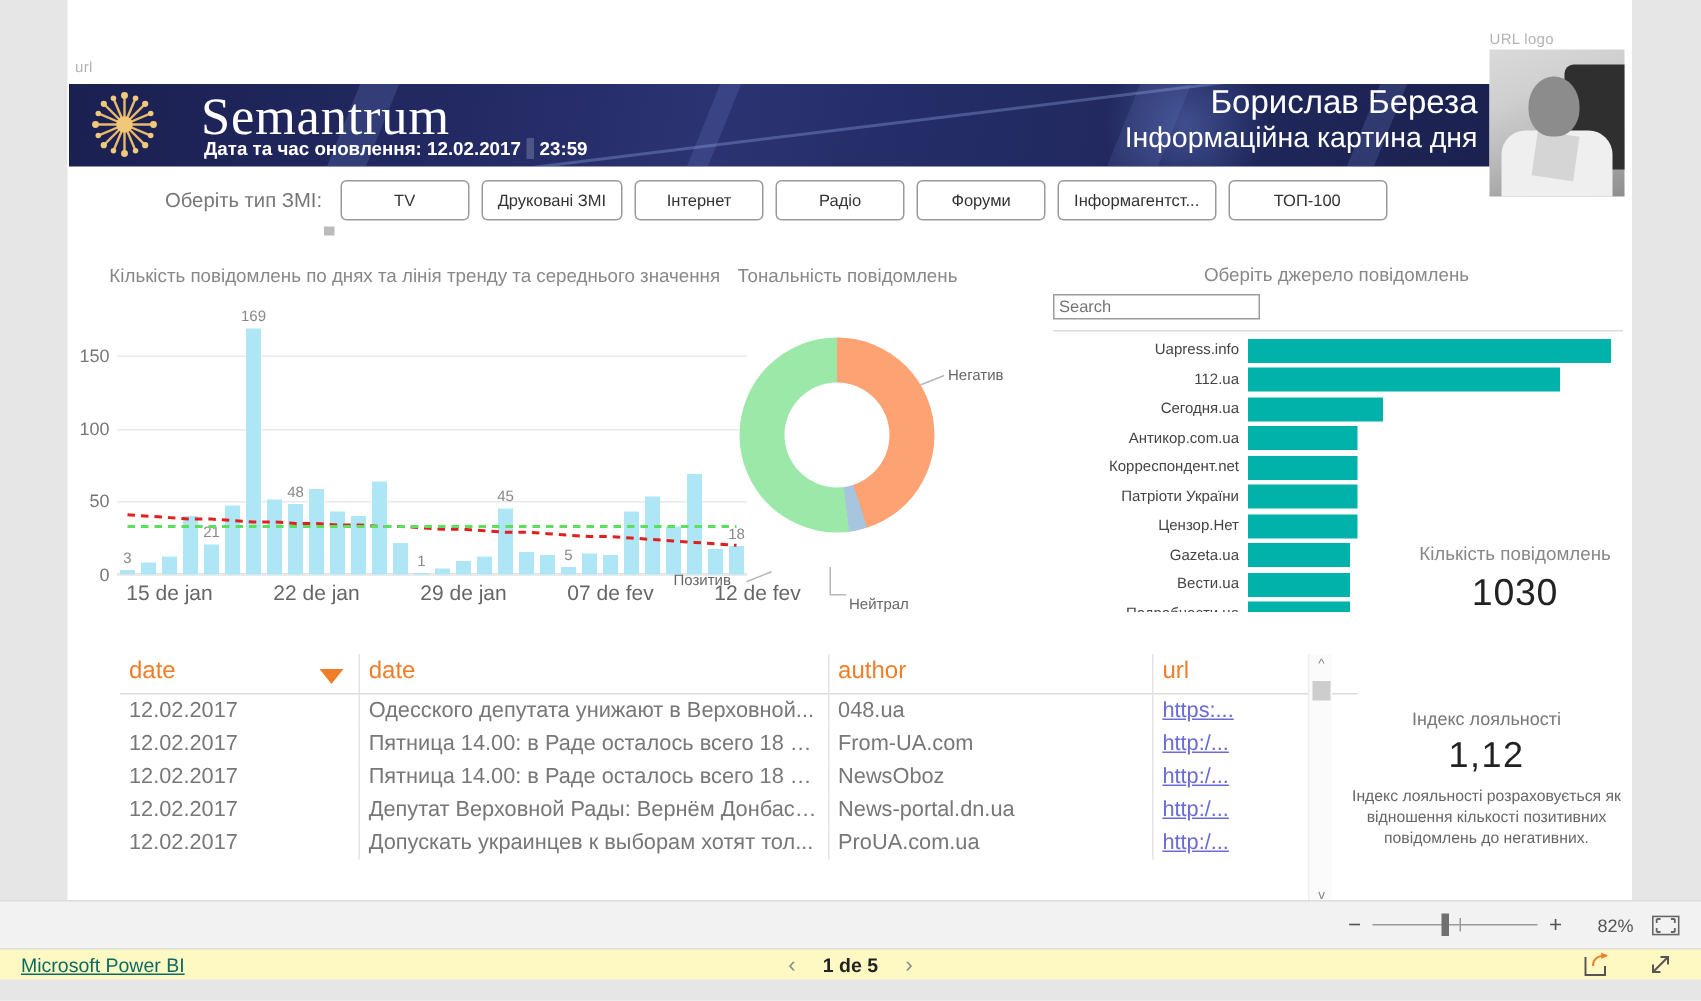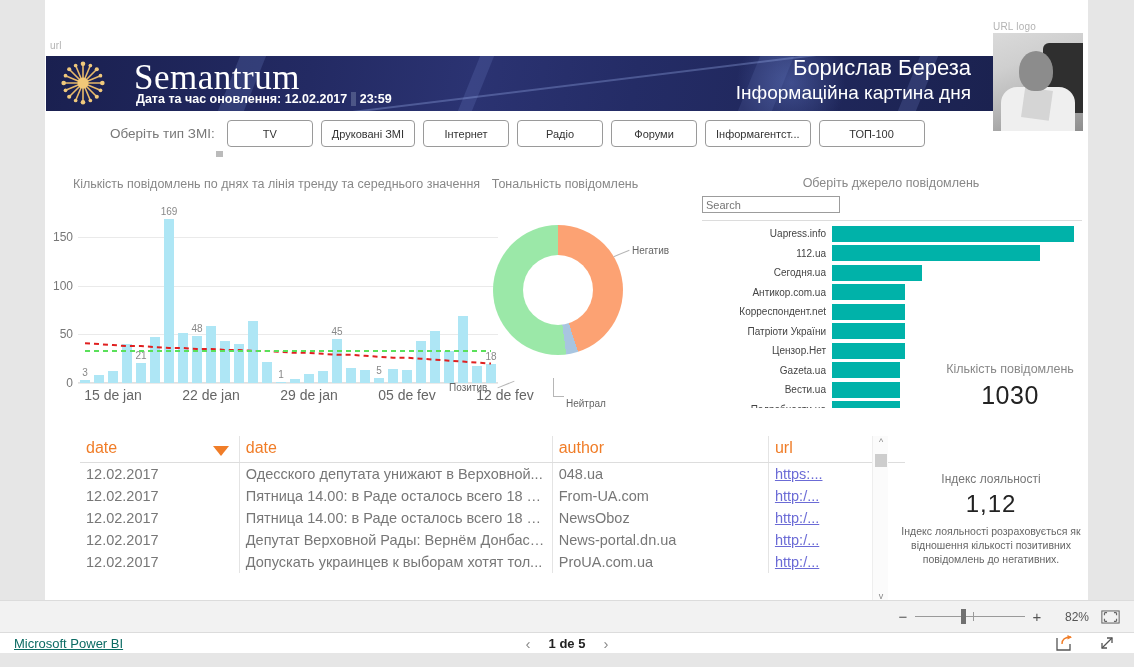--- a/index.html
+++ b/index.html
@@ -64,21 +64,21 @@
     position: absolute; left: 88px; top: 2px;
     font-size: 35px; color: #fff; font-weight: 400; letter-spacing: .5px;
     font-family: "Liberation Serif", serif;
   }
   #updated {
     position: absolute; left: 90px; top: 36px;
     font-size: 12.5px; color: #ffffff; font-weight: bold; white-space: nowrap;
   }
   #updated .tm { background: rgba(110,120,160,.55); padding: 0 1px; }
   #banner-title {
-    position: absolute; right: 22px; top: -1px; text-align: right;
+    position: absolute; right: 8px; top: -1px; text-align: right;
   }
   #banner-title .l1 { font-size: 22px; color: #fff; line-height: 26px; }
   #banner-title .l2 { font-size: 19px; color: #fff; line-height: 24px; }
 
   
   #portrait {
     position: absolute; left: 993px; top: 33px; width: 90px; height: 98px;
     background: linear-gradient(160deg,#dadada 0%,#cfcfcf 30%,#b8b8b8 60%,#8d8d8d 100%);
     overflow: hidden;
   }
@@ -205,21 +205,21 @@
   #zoomslider .minus, #zoomslider .plus { font-size: 15px; color: #555; width: 12px; text-align: center; }
   #ztrack { position: relative; width: 110px; height: 1px; background: #9a9a9a; }
   #zthumb { position: absolute; left: 46px; top: -7px; width: 5px; height: 15px; background: #707070; }
   #ztick { position: absolute; left: 58px; top: -4px; width: 1px; height: 9px; background: #9a9a9a; }
   #zoompct { font-size: 12px; color: #555; width: 34px; text-align: right; }
   #fiticon { width: 19px; height: 14px; position: relative; }
 
   
   #footer {
     position: absolute; left: 0; top: 632px; width: 1134px; height: 21px;
-    background: #ffffff; border-top: 1px solid #dcdcdc; display: flex; align-items: center;
+    background: #fef9c3; border-top: 1px solid #dcdcdc; display: flex; align-items: center;
   }
   #pbi-link {
     position: absolute; left: 14px; font-size: 13px; color: #0b6b63;
     text-decoration: underline; cursor: pointer;
   }
   #pager { position: absolute; left: 50%; transform: translateX(-50%);
            display: flex; align-items: center; gap: 18px; }
   #pager .arrow { font-size: 15px; color: #8a8a8a; cursor: pointer; }
   #pager .lbl { font-size: 13px; color: #222; font-weight: bold; }
   #foot-right { position: absolute; right: 16px; display: flex; align-items: center; gap: 24px; }
@@ -365,21 +365,21 @@
           <div class="bc-dlabel" style="left: 63px; top: 141.583px;">21</div>
           <div class="bc-dlabel" style="left: 91px; top: -2.30556px;">169</div>
           <div class="bc-dlabel" style="left: 119px; top: 115.333px;">48</div>
           <div class="bc-dlabel" style="left: 203px; top: 161.028px;">1</div>
           <div class="bc-dlabel" style="left: 259px; top: 118.25px;">45</div>
           <div class="bc-dlabel" style="left: 301px; top: 157.139px;">5</div>
           <div class="bc-dlabel" style="left: 413px; top: 142.556px;">18</div>
           <div class="bc-xlab" style="left: 35px;">15 de jan</div>
           <div class="bc-xlab" style="left: 133px;">22 de jan</div>
           <div class="bc-xlab" style="left: 231px;">29 de jan</div>
-          <div class="bc-xlab" style="left: 329px;">05 de fev</div>
+          <div class="bc-xlab" style="left: 329px;">07 de fev</div>
           <div class="bc-xlab" style="left: 427px;">12 de fev</div>
           <svg id="bc-svg">
             <polyline points="7,135.13888888888889 21,136.11111111111111 35,137.08333333333331 49,138.05555555555554 63,138.05555555555554 77,139.02777777777777 91,140 105,140 119,140.97222222222223 133,140.97222222222223 147,141.94444444444446 161,141.94444444444446 175,142.91666666666669 189,142.91666666666669 203,143.88888888888889 217,144.86111111111111 231,144.86111111111111 245,145.83333333333334 259,146.80555555555554 273,146.80555555555554 287,147.77777777777777 301,148.75 315,149.72222222222223 329,149.72222222222223 343,150.69444444444446 357,151.66666666666666 371,152.63888888888889 385,153.61111111111111 399,154.58333333333334 413,155.55555555555554" fill="none" stroke="#e02020" stroke-width="2" stroke-dasharray="5,4"></polyline>
             <polyline points="7,142.91666666666669 21,142.91666666666669 35,142.91666666666669 49,142.91666666666669 63,142.91666666666669 77,142.91666666666669 91,142.91666666666669 105,142.91666666666669 119,142.91666666666669 133,142.91666666666669 147,142.91666666666669 161,142.91666666666669 175,142.91666666666669 189,142.91666666666669 203,142.91666666666669 217,142.91666666666669 231,142.91666666666669 245,142.91666666666669 259,142.91666666666669 273,142.91666666666669 287,142.91666666666669 301,142.91666666666669 315,142.91666666666669 329,142.91666666666669 343,142.91666666666669 357,142.91666666666669 371,142.91666666666669 385,142.91666666666669 399,142.91666666666669 413,142.91666666666669" fill="none" stroke="#5ae05a" stroke-width="2" stroke-dasharray="5,4"></polyline>
           </svg>
         </div>
     </div>
 
     <div class="viz-title" style="left:420px;top:177px;width:200px;text-align:center;">Тональність повідомлень</div>
     <div id="donutviz" style="left:420px;">

